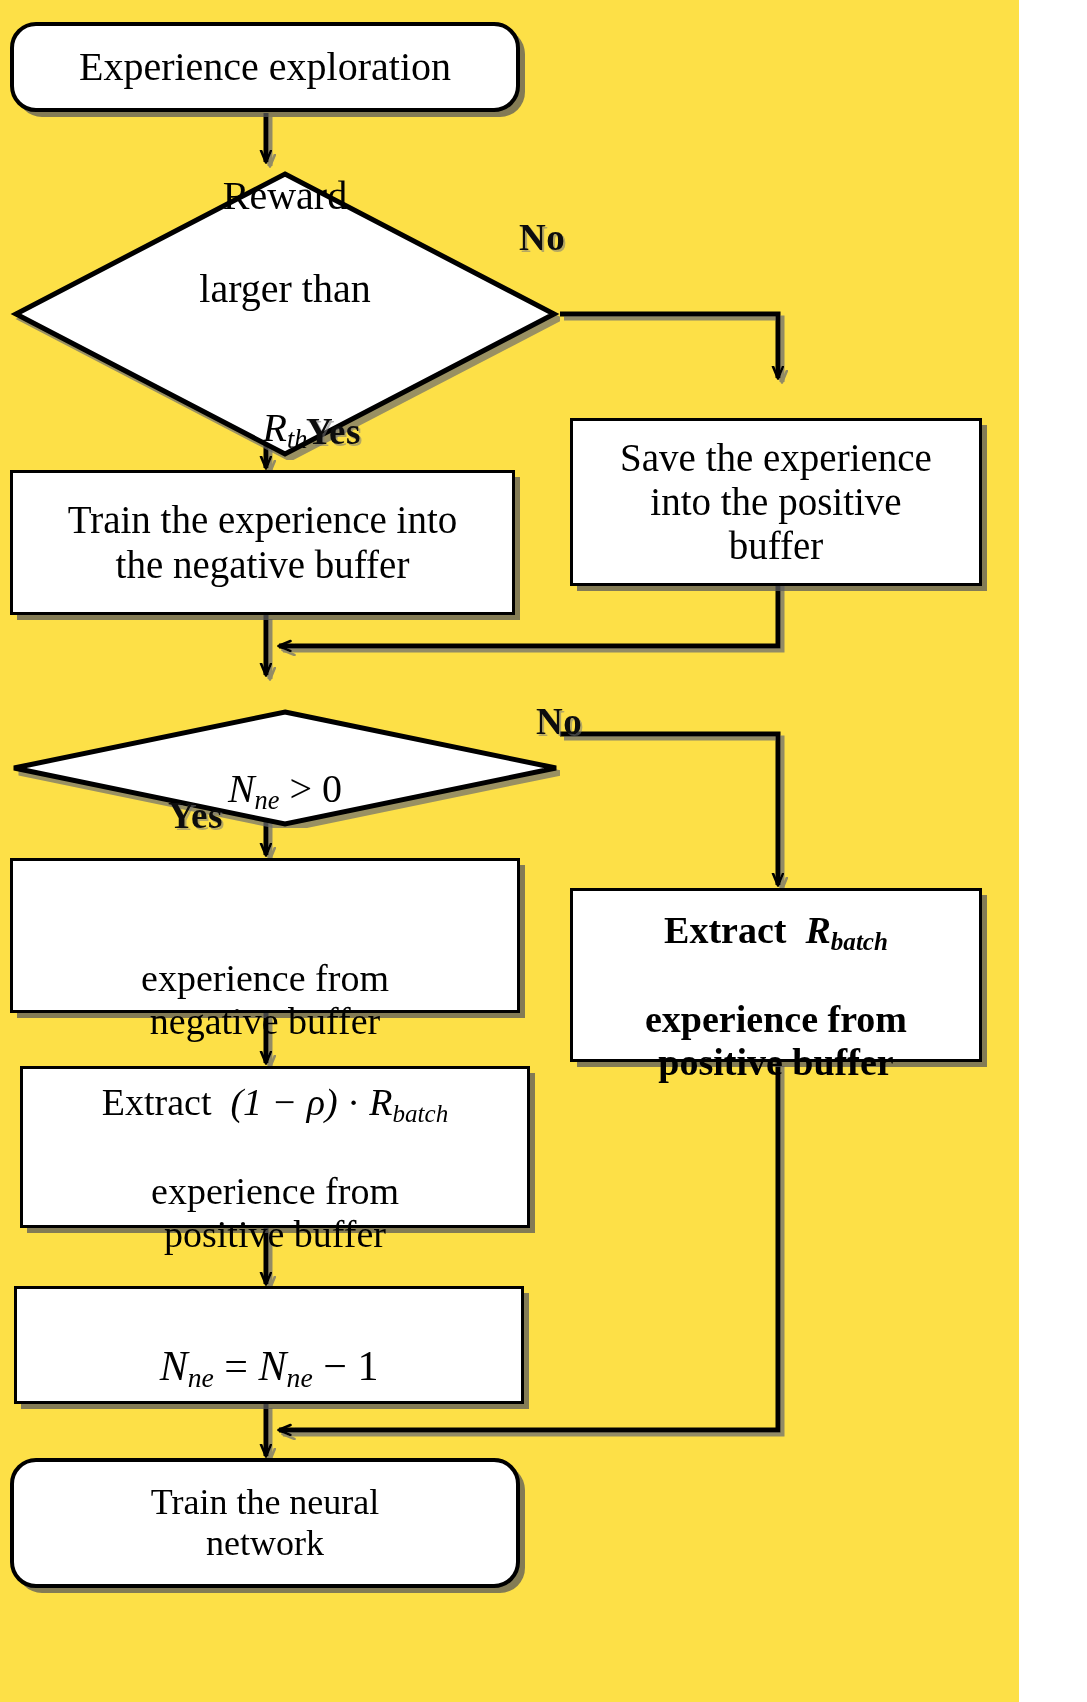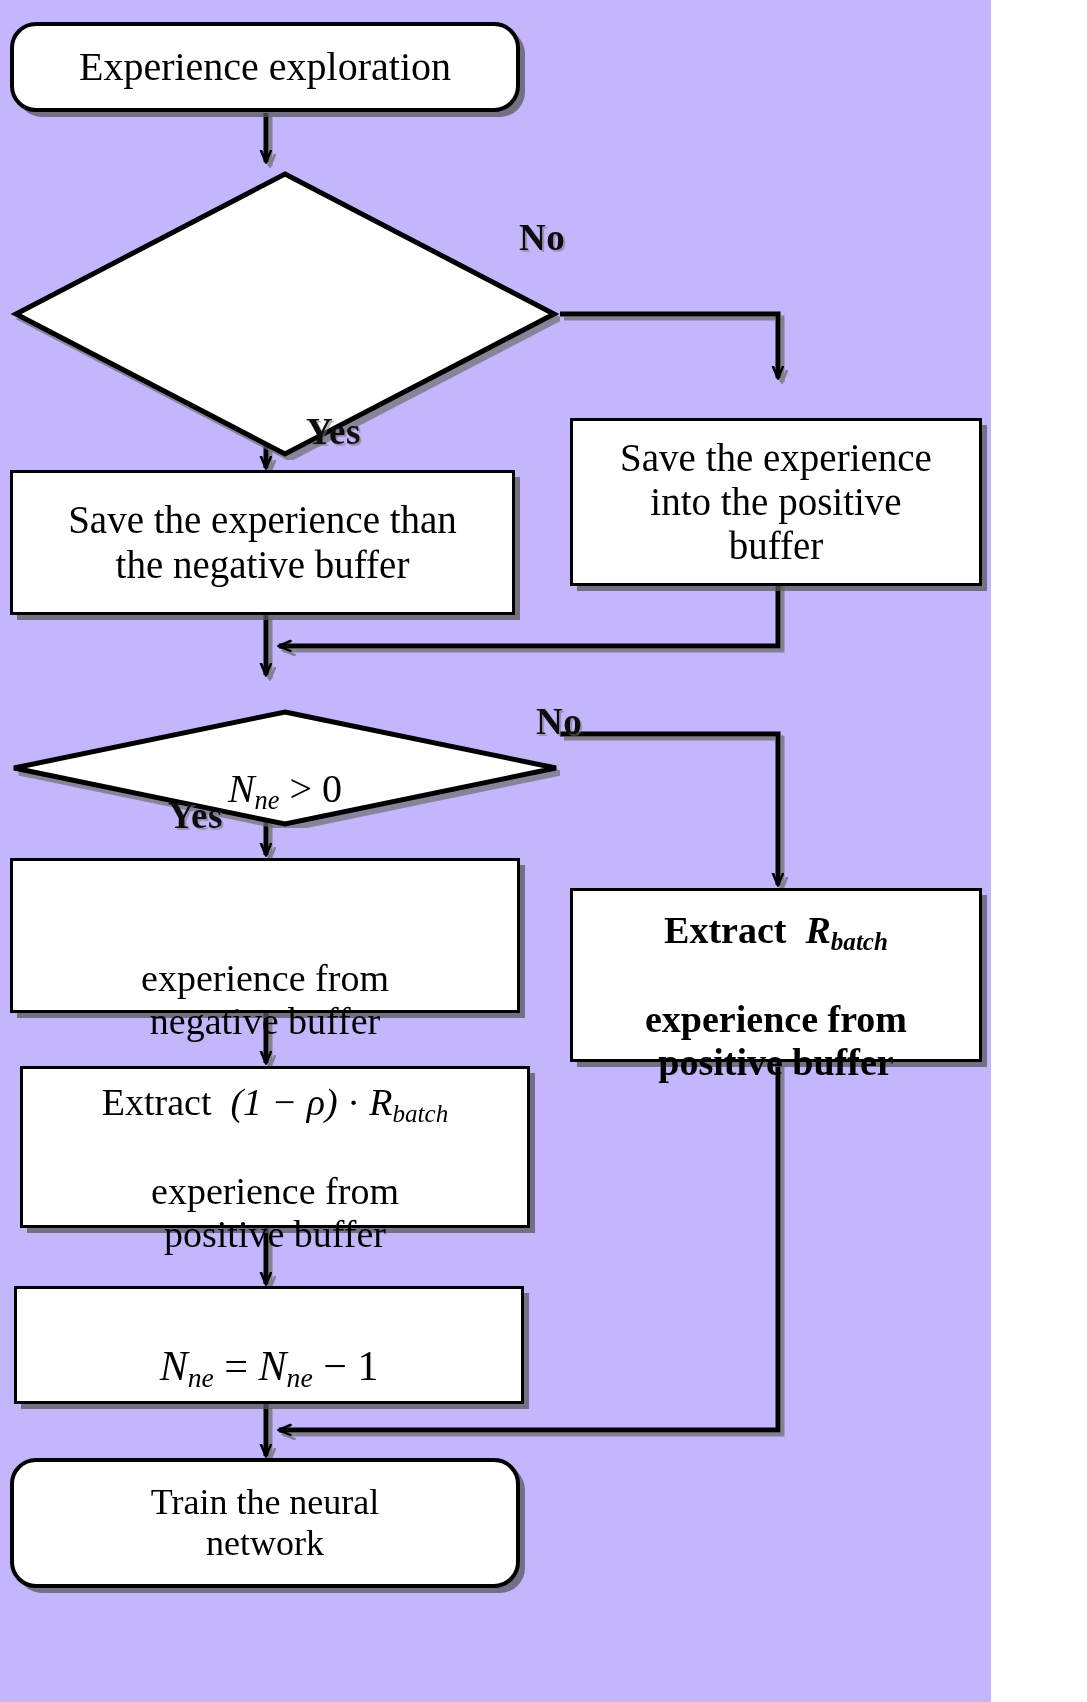--- a/index.html
+++ b/index.html
@@ -5,23 +5,24 @@
 <style>
   html, body {
     margin: 0;
     padding: 0;
     background: #ffffff;
   }
   #chart-root {
     position: relative;
     width: 991px;
     height: 1702px;
-    background: #c4b5fd;
+    background: #fde047;
     font-family: "Liberation Serif", "DejaVu Serif", serif;
     overflow: hidden;
+    padding-left: 28px;
   }
   svg.flow-canvas {
     position: absolute;
     left: 0; top: 0;
     width: 1087px;
     height: 1702px;
   }
   
   .node {
     position: absolute;
@@ -135,34 +136,41 @@
   </svg>
 
   <div class="node terminator" style="left:10px; top:22px; width:510px; height:90px;">
     <span class="node-label">Experience exploration</span>
   </div>
 
   <div class="decision" style="left:10px; top:168px; width:550px; height:292px;">
     <svg class="dia-shape" viewBox="0 0 550 292" preserveAspectRatio="none">
       <polygon points="275,6 544,146 275,286 6,146" fill="#ffffff" stroke="#000000" stroke-width="5" style="filter:drop-shadow(5px 5px 0.5px rgba(110,110,110,0.7))"></polygon>
     </svg>
+    <div class="dec-label">
+      <div>Reward</div>
+      <div>larger than</div>
+      <div>
+        <span class="mi">R</span><span class="sub">th</span>
+      </div>
+    </div>
   </div>
 
   <span class="branch-label" style="left:519px; top:216px;">No</span>
 
   <span class="branch-label" style="left:306px; top:410px;">Yes</span>
 
   <div class="node process" style="left:570px; top:380px; width:412px; height:168px;margin-top:38px;">
     <span class="node-label" style="font-size:39px;">Save the experience
 into the positive
 buffer</span>
   </div>
 
   <div class="node process" style="left:10px; top:470px; width:505px; height:145px;">
-    <span class="node-label" style="font-size:39px;">Save the experience than
+    <span class="node-label" style="font-size:39px;">Train the experience into
 the negative buffer</span>
   </div>
 
   <div class="decision" style="left:10px; top:708px; width:550px; height:120px;">
     <svg class="dia-shape" viewBox="0 0 550 120" preserveAspectRatio="none">
       <polygon points="275,4 546,60 275,116 4,60" fill="#ffffff" stroke="#000000" stroke-width="5" style="filter:drop-shadow(5px 5px 0.5px rgba(110,110,110,0.7))"></polygon>
     </svg>
     <div class="dec-label">
       <span class="mi">N</span><span class="sub">ne</span><span class="op">&nbsp;</span><span class="op">&gt;</span><span class="op">&nbsp;</span><span class="op">0</span>
     </div>

